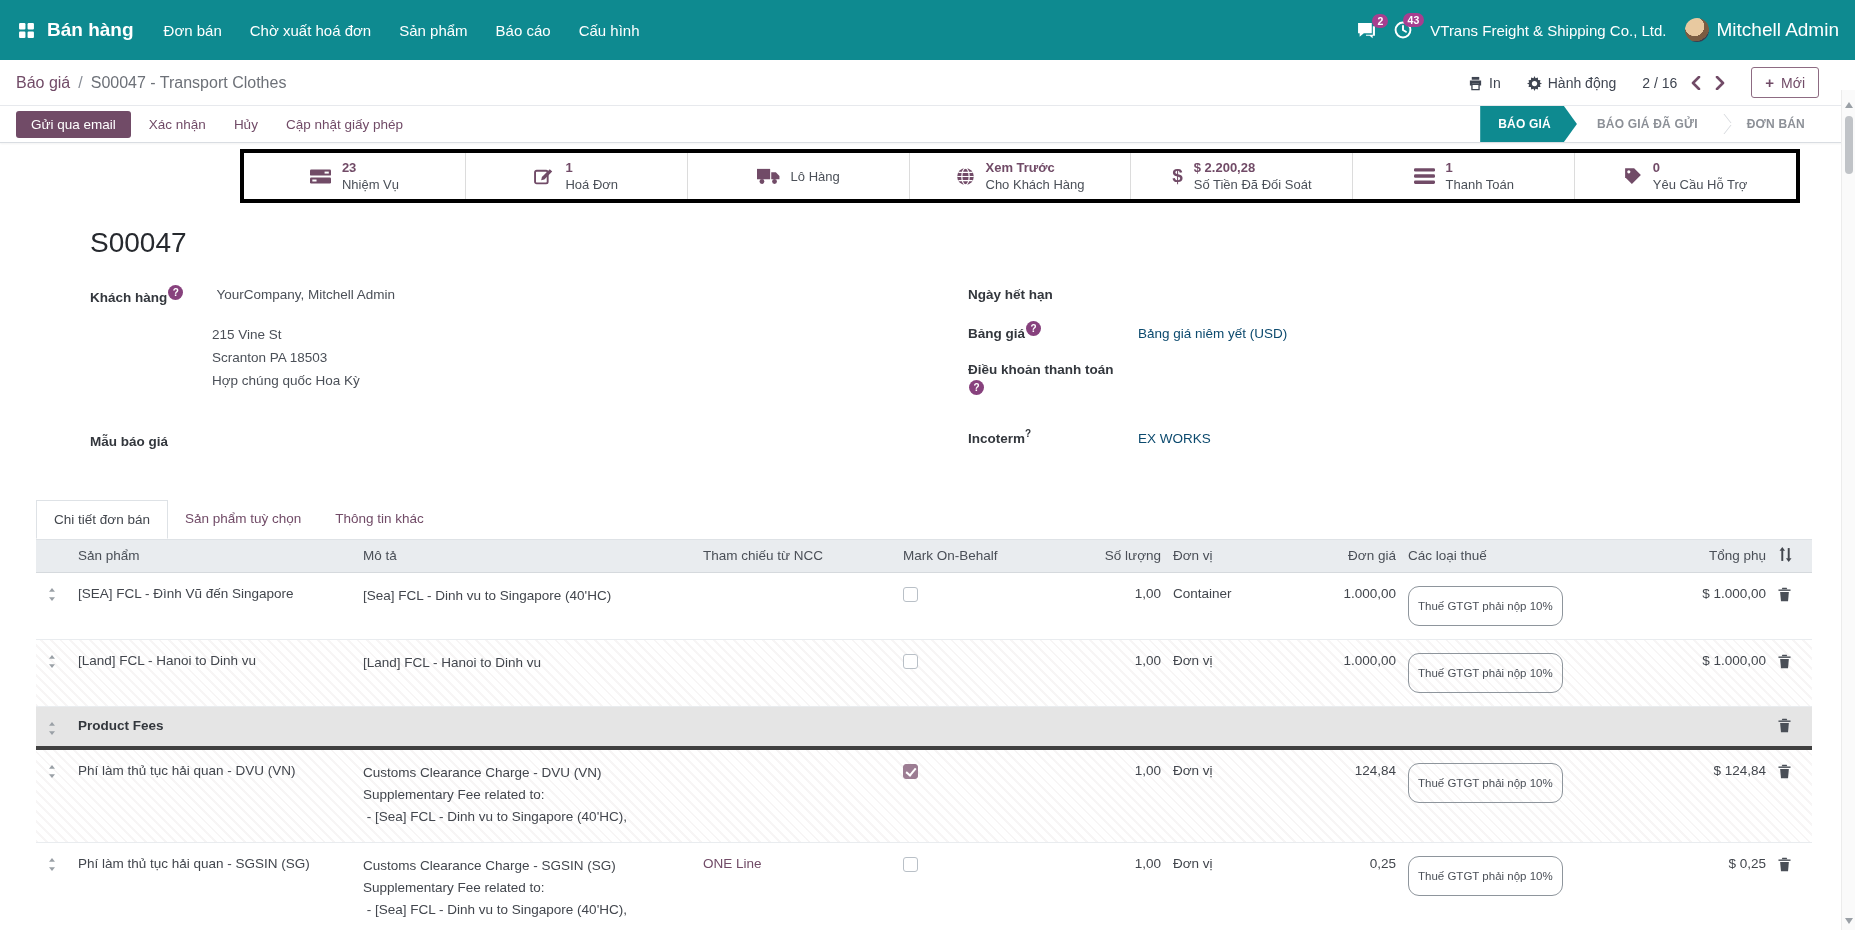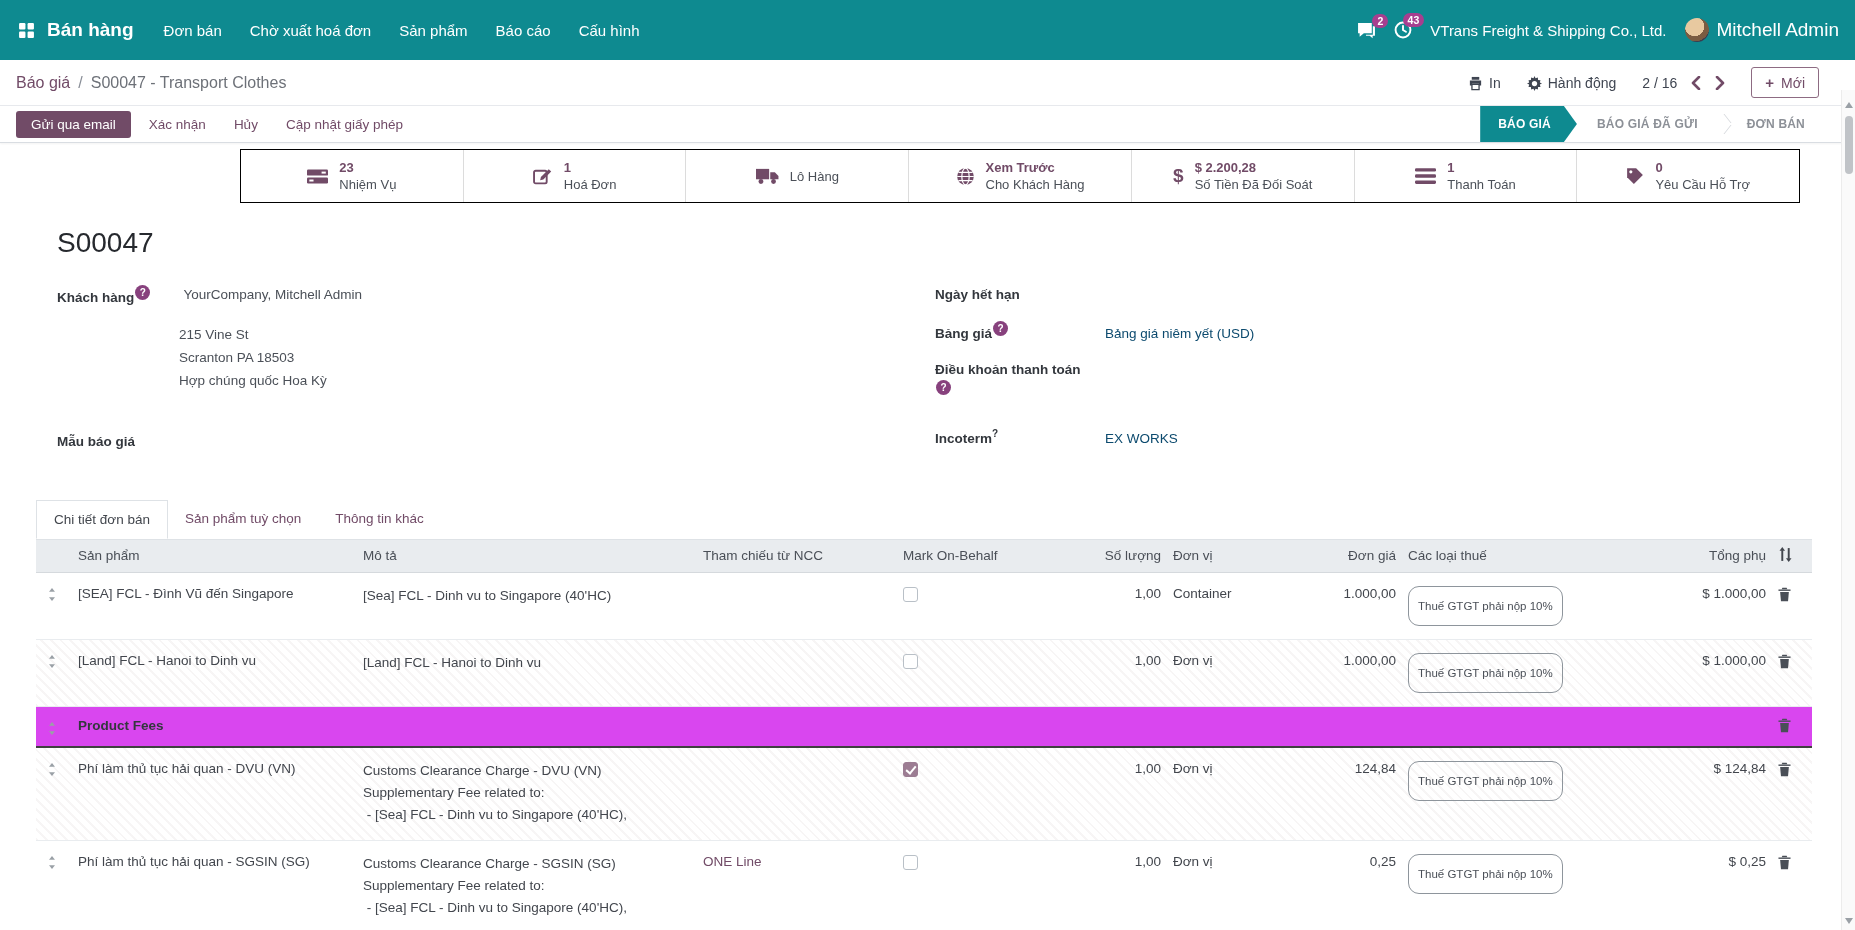--- a/index.html
+++ b/index.html
@@ -54,30 +54,30 @@
   .stage-sep { width:9px; align-self:center; height:20px; position:relative; }
   .stage-sep::before { content:""; position:absolute; left:0; top:0; width:9px; height:9px;
     border-right:1.5px solid #d6d9dd; transform:skewX(38deg); }
   .stage-sep::after { content:""; position:absolute; left:0; bottom:0; width:9px; height:9px;
     border-right:1.5px solid #d6d9dd; transform:skewX(-38deg); }
 
   
   .content { height:766px; background:#fff; position:relative; }
 
   .stat-row { display:flex; margin:6px 55px 0 240px; height:54px;
-    border:1px solid #000000; background:#fff; }
+    border:4px solid #000000; background:#fff; }
   .stat-btn { flex:1; display:flex; align-items:center; justify-content:center; gap:11px;
     cursor:pointer; color:#714B67; }
   .stat-btn + .stat-btn { border-left:1px solid #dcdcdc; }
   .stat-text { display:flex; flex-direction:column; line-height:17px; font-size:13px; }
   .stat-value { color:#714B67; font-weight:700; }
   .stat-label { color:#4b5058; }
   .dollar-glyph { font-size:19px; font-weight:700; }
 
-  .form-body { padding:16px 0 0 57px; }
+  .form-body { padding:16px 0 0 90px; }
   .doc-title { font-size:28px; font-weight:500; color:#26292e; margin:8px 0 26px; }
   .form-grid { display:grid; grid-template-columns:878px 1fr; align-items:start; }
   .fgroup .frow { margin-bottom:6px; }
   .flabel { display:inline-block; width:122px; font-size:13.5px; font-weight:700;
     color:#33373d; vertical-align:top; }
   .fvalue { font-size:13.5px; color:#0c4a6e; }
   .addr { margin-left:122px; font-size:13.5px; color:#4b5058; line-height:23px; margin-top:18px; }
   .tmpl-row { margin-top:42px; }
   .rgroup .rrow { display:grid; grid-template-columns:170px 1fr; margin-bottom:16px;
     align-items:baseline; }
@@ -111,21 +111,21 @@
   .ncc-link { color:#714B67; cursor:pointer; }
   .cb { display:inline-block; width:15px; height:15px; border:1px solid #b9c0c7; border-radius:3px;
     background:#fff; cursor:pointer; position:relative; top:1px; }
   .cb.checked { background:#9c7d93; border-color:#9c7d93; }
   .cb.checked::after { content:""; position:absolute; left:4.2px; top:1.2px; width:4px; height:8px;
     border:solid #fff; border-width:0 2px 2px 0; transform:rotate(40deg); }
   .pill { display:inline-block; border:1px solid #8e959c; border-radius:11px; padding:13px 9px;
     font-size:11.5px; color:#4a4f57; white-space:nowrap; }
   .trash { color:#4a4f57; cursor:pointer; padding-top:14px; }
   .thead .trash { padding-top:8px; color:#42464d; }
-  .section-row { background:#d946ef; border-bottom:2px solid #404040; }
+  .section-row { background:#e5e5e5; border-bottom:4px solid #404040; }
   .section-row .slabel { font-weight:700; color:#33373d; padding:11px 6px; grid-column:2 / 11; }
   .links-row { border-bottom:1px solid #e9ecef; padding:2px 6px 9px 40px; display:flex; gap:26px; }
   .add-link { color:#714B67; font-size:13.5px; cursor:pointer; }
 
   
   .scrollbar { position:absolute; top:90px; right:0; bottom:0; width:14px; background:#fafafa;
     border-left:1px solid #ececec; }
   .sb-up, .sb-down { position:absolute; left:3px; width:0; height:0;
     border-left:4.5px solid transparent; border-right:4.5px solid transparent; }
   .sb-up { top:12px; border-bottom:6px solid #9aa0a6; }

